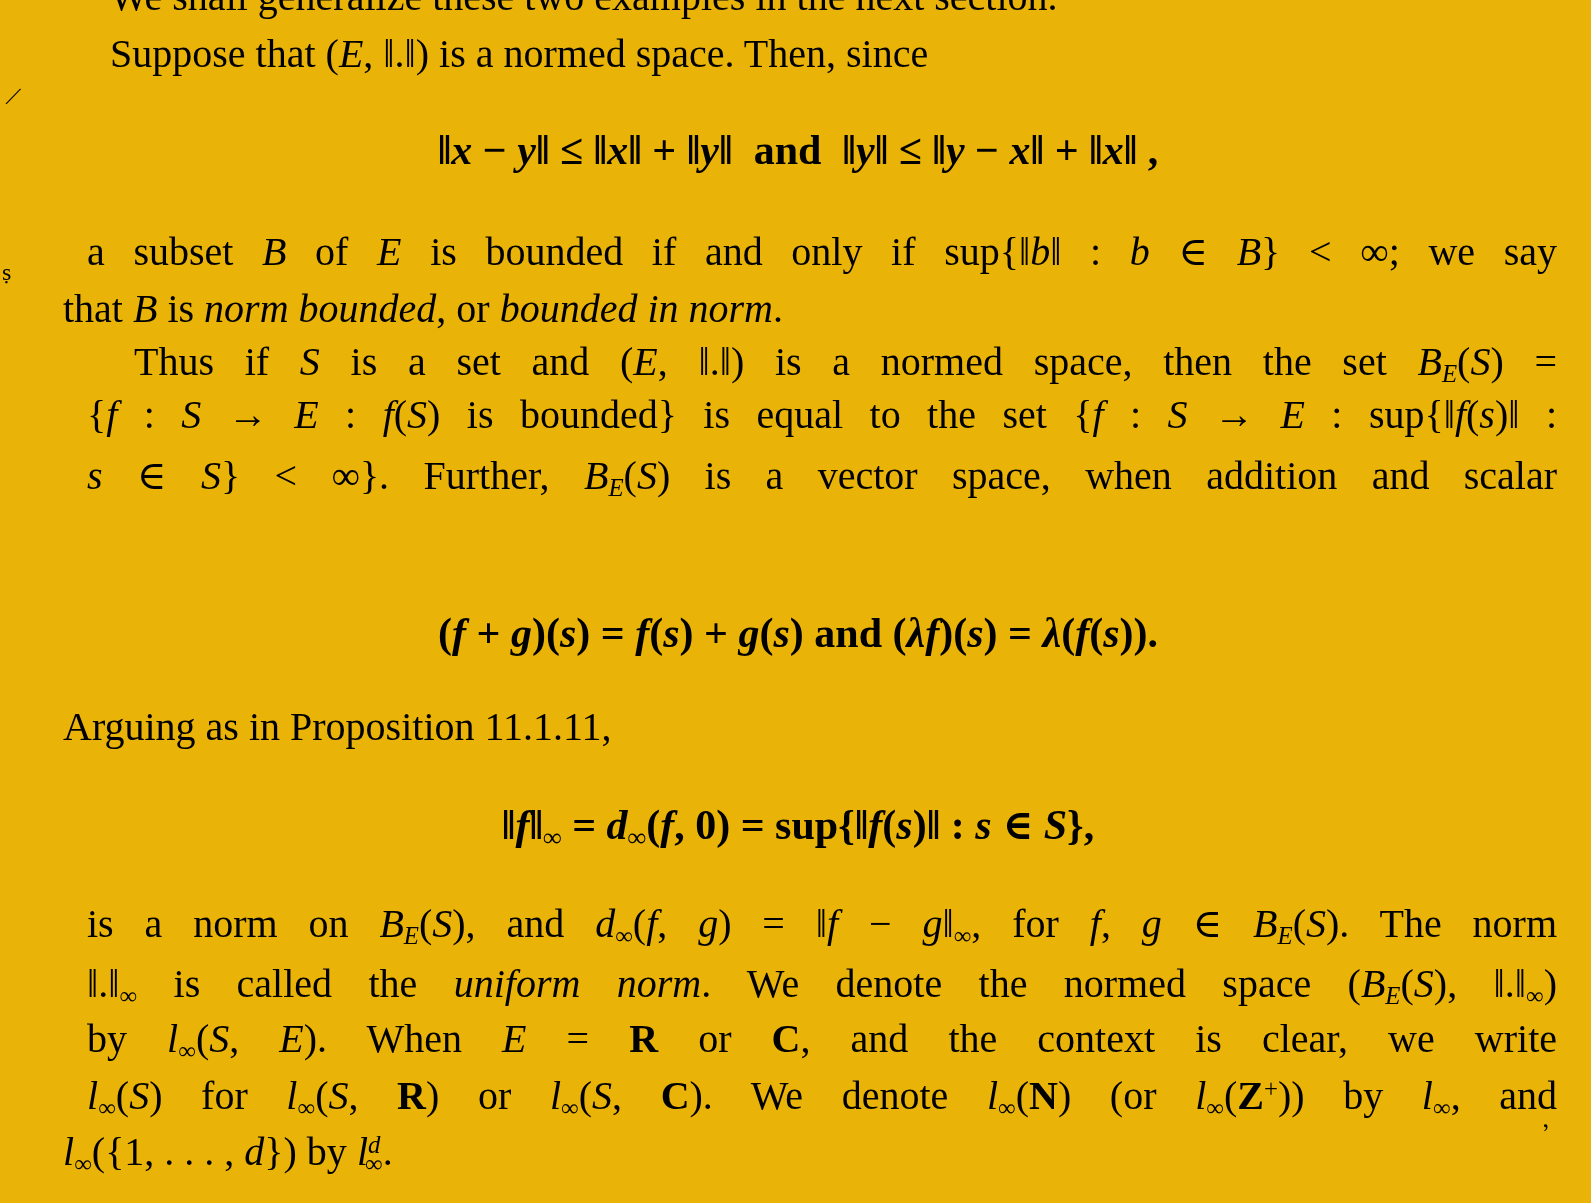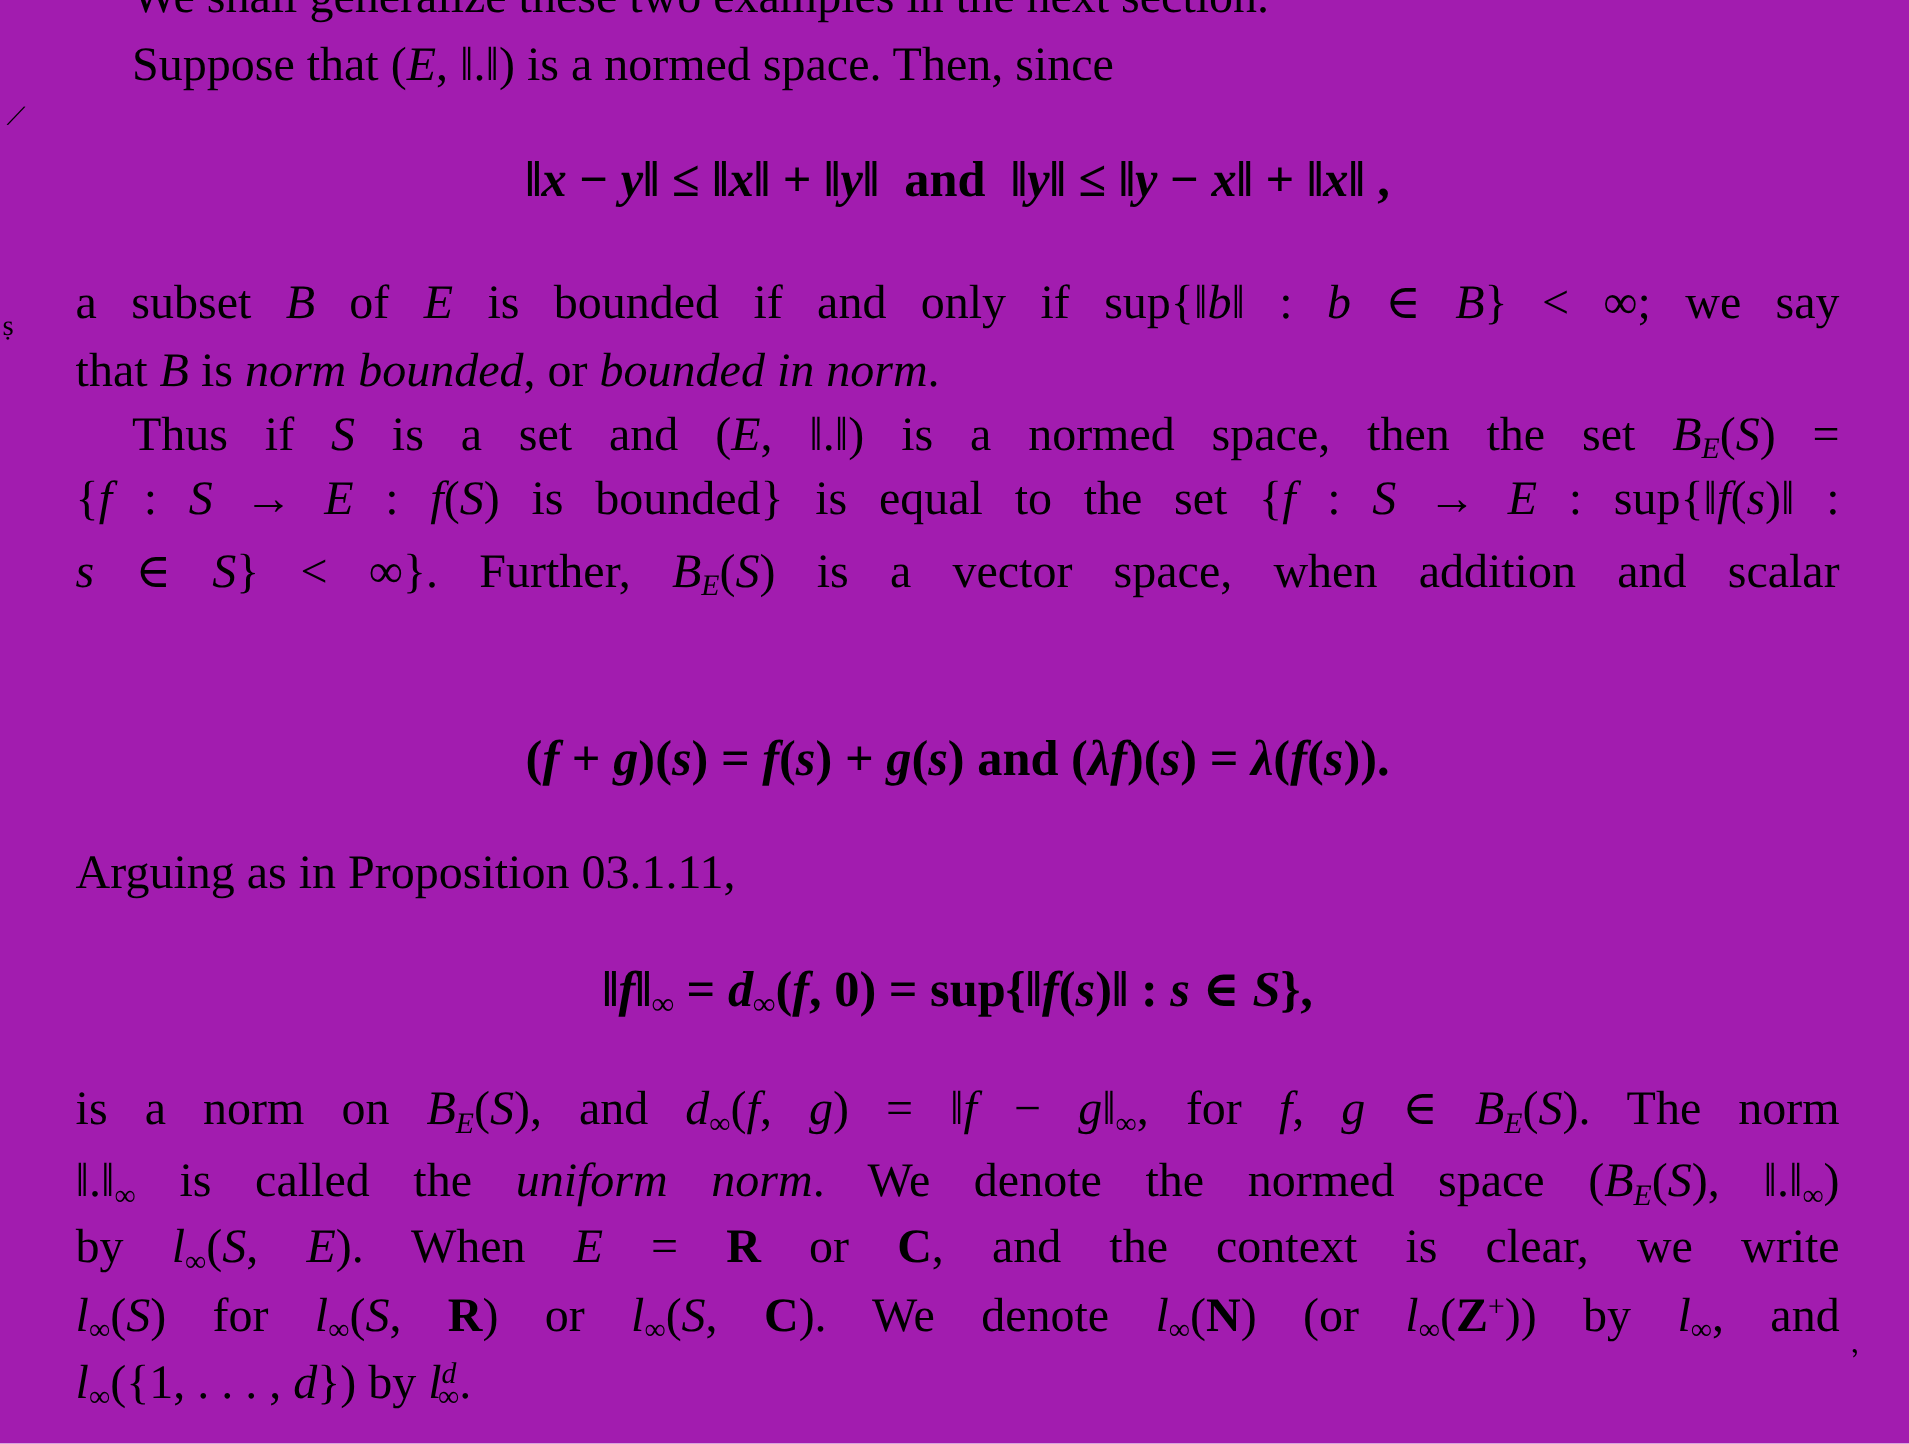--- a/index.html
+++ b/index.html
@@ -7,41 +7,42 @@
     padding: 0;
     width: 1591px;
     height: 1203px;
     overflow: hidden;
     background: #ffffff;
   }
   .page {
     position: relative;
     width: 1591px;
     height: 1203px;
-    background: #a21caf;
+    background: #eab308;
     color: #000000;
     font-family: "Liberation Serif", "DejaVu Serif", serif;
     font-size: 40px;
     overflow: hidden;
   }
   .ln {
     position: absolute;
     left: 63px;
     width: 1470px;
     height: 57px;
     line-height: 57px;
     box-sizing: border-box;
     white-space: nowrap;
   }
   
   .jst {
     white-space: normal;
     text-align: justify;
     text-align-last: justify;
     overflow: hidden;
+    margin-left: 24px;
   }
   
   .ind { padding-left: 47px; }
   
   .ctr {
     text-align: center;
     font-size: 42px;
     font-weight: bold;
   }
   
@@ -78,21 +79,21 @@
 
   <div class="ln jst" style="top:223px">a subset <i>B</i> of <i>E</i> is bounded if and only if sup{‖<i>b</i>‖ : <i>b</i> ∈ <i>B</i>} &lt; ∞; we say</div>
   <div class="ln" style="top:280px">that <i>B</i> is <i>norm bounded</i>, or <i>bounded in norm</i>.</div>
 
   <div class="ln ind jst" style="top:333px">Thus if <i>S</i> is a set and (<i>E</i>, ‖.‖) is a normed space, then the set <i>B<sub>E</sub></i>(<i>S</i>) =</div>
   <div class="ln jst" style="top:386px">{<i>f</i> : <i>S</i> → <i>E</i> : <i>f</i>(<i>S</i>) is bounded} is equal to the set {<i>f</i> : <i>S</i> → <i>E</i> : sup{‖<i>f</i>(<i>s</i>)‖ :</div>
   <div class="ln jst" style="top:447px"><i>s</i> ∈ <i>S</i>} &lt; ∞}. Further, <i>B<sub>E</sub></i>(<i>S</i>) is a vector space, when addition and scalar</div>
 
   <div class="ln ctr" style="top:605px">(<i>f</i> + <i>g</i>)(<i>s</i>) = <i>f</i>(<i>s</i>) + <i>g</i>(<i>s</i>) and (<i>λf</i>)(<i>s</i>) = <i>λ</i>(<i>f</i>(<i>s</i>)).</div>
 
-  <div class="ln" style="top:698px">Arguing as in Proposition 03.1.11,</div>
+  <div class="ln" style="top:698px">Arguing as in Proposition 11.1.11,</div>
 
   <div class="ln ctr" style="top:797px">‖<i>f</i>‖<sub>∞</sub> = <i>d</i><sub>∞</sub>(<i>f</i>, 0) = sup{‖<i>f</i>(<i>s</i>)‖ : <i>s</i> ∈ <i>S</i>},</div>
 
   <div class="ln jst" style="top:895px">is a norm on <i>B<sub>E</sub></i>(<i>S</i>), and <i>d</i><sub>∞</sub>(<i>f</i>, <i>g</i>) = ‖<i>f</i> − <i>g</i>‖<sub>∞</sub>, for <i>f</i>, <i>g</i> ∈ <i>B<sub>E</sub></i>(<i>S</i>). The norm</div>
   <div class="ln jst" style="top:955px">‖.‖<sub>∞</sub> is called the <i>uniform norm</i>. We denote the normed space (<i>B<sub>E</sub></i>(<i>S</i>), ‖.‖<sub>∞</sub>)</div>
   <div class="ln jst" style="top:1010px">by <i>l</i><sub>∞</sub>(<i>S</i>, <i>E</i>). When <i>E</i> = <b>R</b> or <b>C</b>, and the context is clear, we write</div>
   <div class="ln jst" style="top:1067px"><i>l</i><sub>∞</sub>(<i>S</i>) for <i>l</i><sub>∞</sub>(<i>S</i>, <b>R</b>) or <i>l</i><sub>∞</sub>(<i>S</i>, <b>C</b>). We denote <i>l</i><sub>∞</sub>(<b>N</b>) (or <i>l</i><sub>∞</sub>(<b>Z</b><sup>+</sup>)) by <i>l</i><sub>∞</sub>, and</div>
   <div class="ln" style="top:1123px"><i>l</i><sub>∞</sub>({1, . . . , <i>d</i>}) by <i>l</i><sup><i>d</i></sup><sub class="tuck">∞</sub>.</div>
 
   <span class="artifact a-slash">∕</span>

